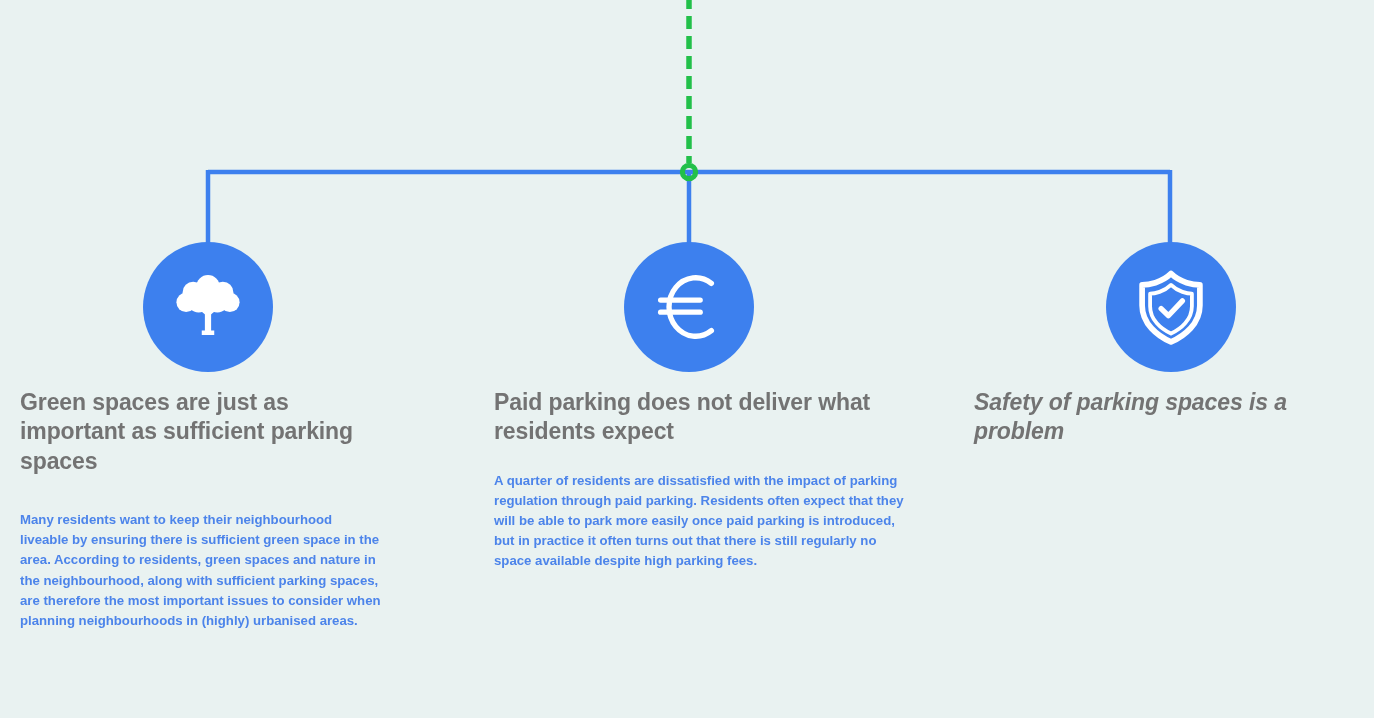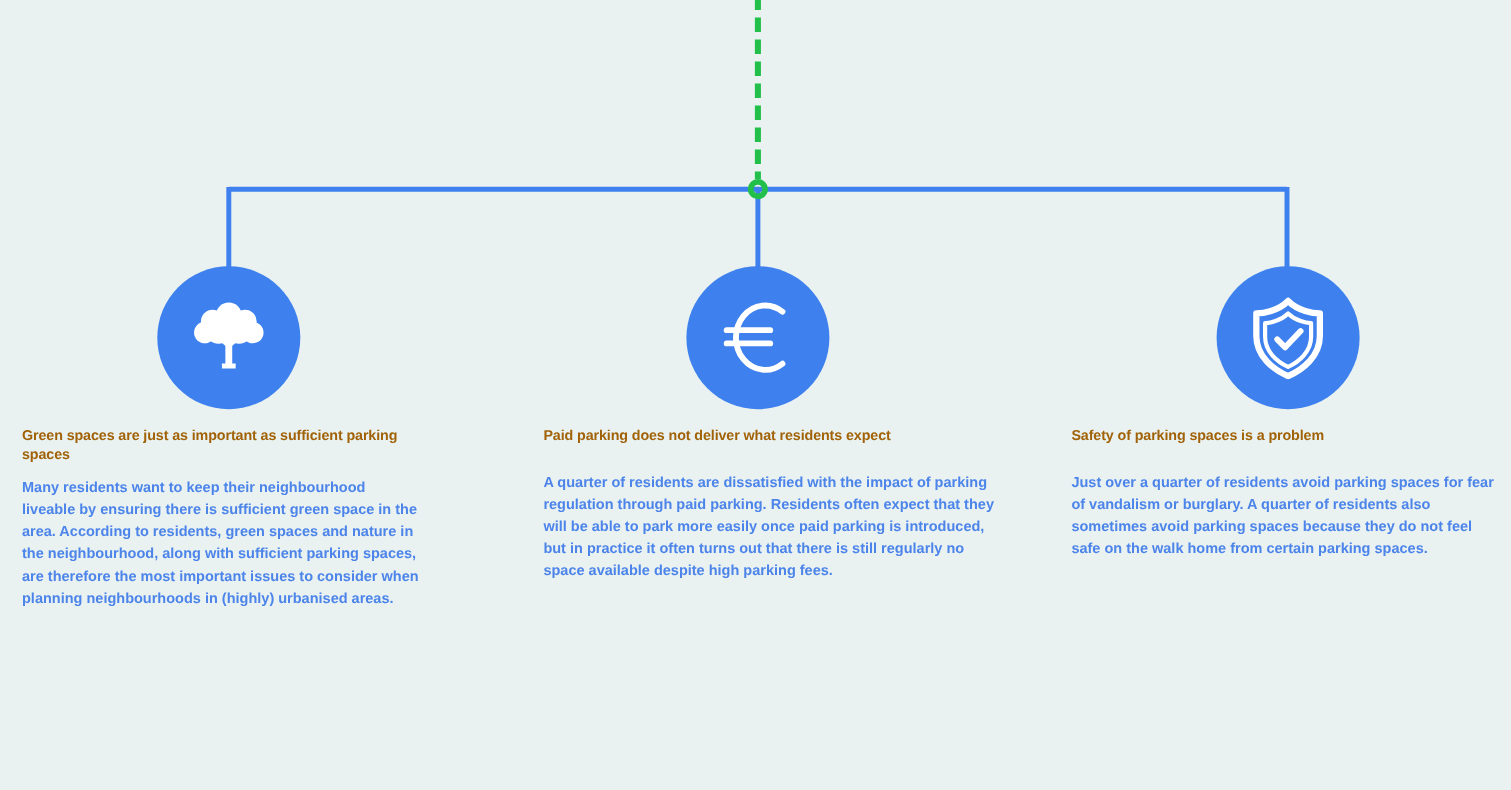--- a/index.html
+++ b/index.html
@@ -51,40 +51,40 @@
     justify-content: center;
   }
   .branch-icon-circle svg { display: block; }
 
   
   .column {
     position: absolute;
     top: 388px;
   }
   .column-heading {
-    margin: 0 0 12px 0;
-    font-size: 13px;
+    margin: 0 0 34px 0;
+    font-size: 23px;
     line-height: 1.28;
     font-weight: bold;
-    color: #a16207;
+    color: #737373;
     letter-spacing: -0.1px;
   }
   .column-body p {
     margin: 0 0 18px 0;
     font-size: 13.2px;
     line-height: 1.52;
     color: #4c84ea;
     font-weight: 600;
   }
   .column-body p:last-child { margin-bottom: 0; }
 
   
   .col-0 { left: 20px;   width: 362px; }
   .col-1 { left: 494px;  width: 412px; }
-  .col-2 { left: 974px;  width: 390px; }
+  .col-2 { left: 974px;  width: 390px; font-style: italic; }
 
   .branch-0 { left: 143px; }
   .branch-1 { left: 624px; }
   .branch-2 { left: 1106px; }
 
   .col-1 .column-heading,
   .col-2 .column-heading { margin-bottom: 24px; }
 </style>
 </head>
 <body>
@@ -172,18 +172,15 @@
 
   <div class="column col-1">
     <h2 class="column-heading">Paid parking does not deliver what residents expect</h2>
     <div class="column-body">
       <p>A quarter of residents are dissatisfied with the impact of parking regulation through paid parking. Residents often expect that they will be able to park more easily once paid parking is introduced, but in practice it often turns out that there is still regularly no space available despite high parking fees.</p>
     </div>
   </div>
 
   <div class="column col-2">
     <h2 class="column-heading">Safety of parking spaces is a problem</h2>
-    <div class="column-body">
-      <p>Just over a quarter of residents avoid parking spaces for fear of vandalism or burglary. A quarter of residents also sometimes avoid parking spaces because they do not feel safe on the walk home from certain parking spaces.</p>
-    </div>
   </div>
 
 </div>
 
 </body></html>

